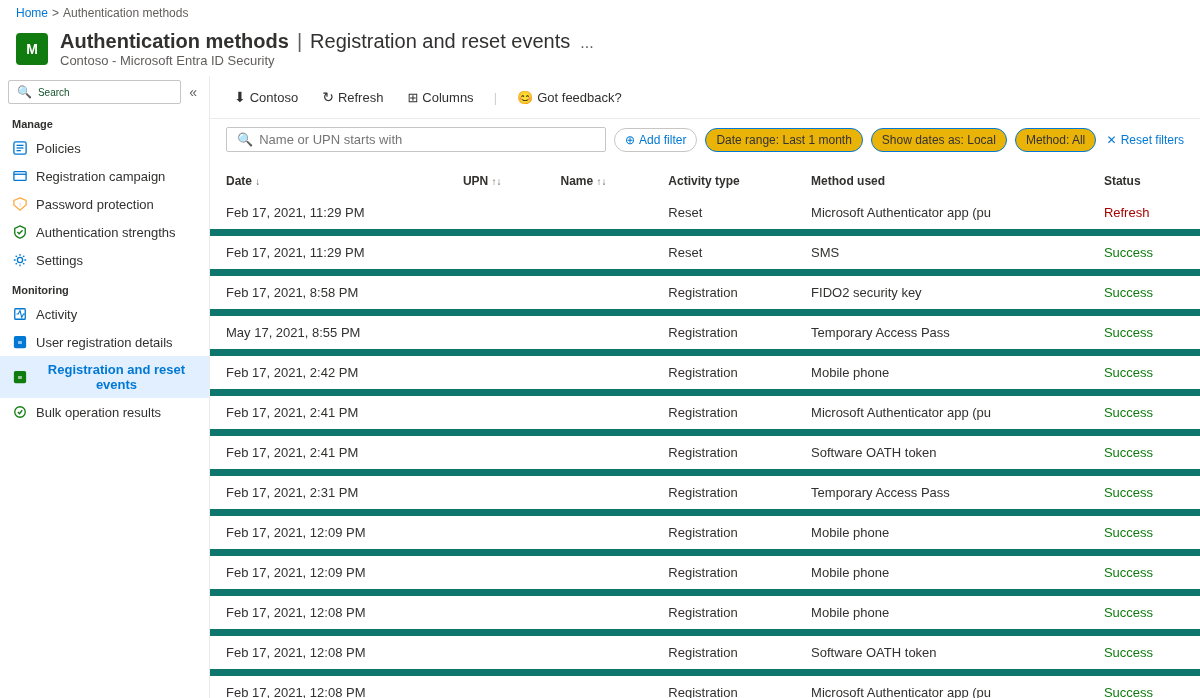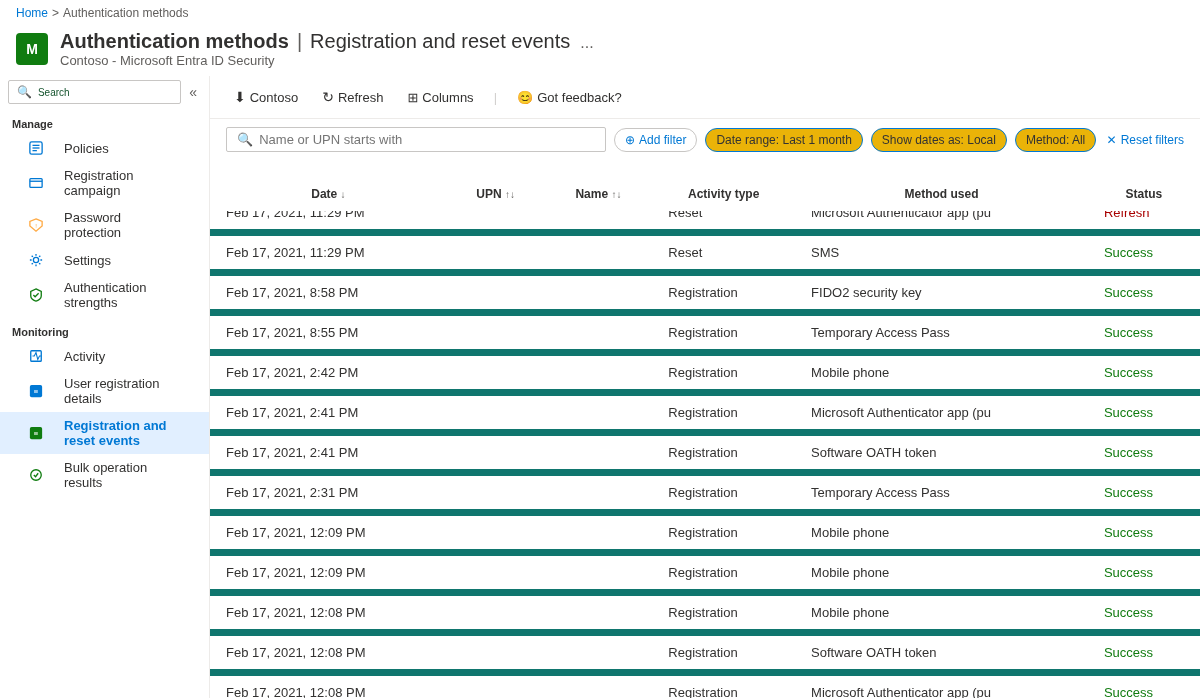--- a/index.html
+++ b/index.html
@@ -18,41 +18,41 @@
     
     .main-layout { display: flex; flex: 1; overflow: hidden; }
 
     
     .sidebar { width: 210px; flex-shrink: 0; border-right: 1px solid #edebe9; display: flex; flex-direction: column; overflow-y: auto; }
     .sidebar-search { padding: 8px 10px; }
     .sidebar-search-input { width: 100%; border: 1px solid #c8c6c4; border-radius: 2px; padding: 4px 8px; font-size: 12px; display: flex; align-items: center; gap: 6px; color: #605e5c; cursor: text; }
     .sidebar-collapse { color: #605e5c; cursor: pointer; padding: 0 4px; font-size: 14px; }
 
     .sidebar-section-label { font-size: 11px; font-weight: 600; color: #323130; padding: 10px 12px 4px 12px; text-transform: none; }
-    .sidebar-item { display: flex; align-items: center; gap: 20px; padding: 6px 28px; cursor: pointer; font-size: 13px; color: #323130; }
+    .sidebar-item { display: flex; align-items: center; gap: 8px; padding: 6px 12px; cursor: pointer; font-size: 13px; color: #323130; text-align: center; }
     .sidebar-item.active { background: #e1efff; color: #0078d4; font-weight: 600; }
     .sidebar-icon { width: 16px; height: 16px; display: flex; align-items: center; justify-content: center; flex-shrink: 0; }
 
     
     .content-area { flex: 1; display: flex; flex-direction: column; overflow: hidden; }
     .toolbar { display: flex; align-items: center; gap: 8px; padding: 8px 16px; border-bottom: 1px solid #edebe9; }
     .toolbar-btn { display: flex; align-items: center; gap: 4px; padding: 5px 8px; font-size: 13px; color: #323130; cursor: pointer; background: none; border: none; border-radius: 2px; }
 
     
     .filter-bar { display: flex; align-items: center; gap: 8px; padding: 8px 16px; flex-wrap: wrap; }
     .filter-search { display: flex; align-items: center; border: 1px solid #c8c6c4; border-radius: 2px; padding: 4px 10px; width: 380px; gap: 6px; }
     .filter-search input { border: none; outline: none; font-size: 13px; color: #605e5c; width: 100%; background: transparent; }
     .filter-tag { display: flex; align-items: center; gap: 4px; padding: 4px 10px; border: 1px solid #c8c6c4; border-radius: 16px; font-size: 12px; cursor: pointer; background: #fff; }
     .filter-tag.active { background: #eab308; border-color: #0078d4; }
     .reset-filters { color: #0078d4; font-size: 12px; cursor: pointer; display: flex; align-items: center; gap: 4px; margin-left: auto; }
 
     
     .table-container { flex: 1; overflow-y: auto; }
     table { width: 100%; border-collapse: collapse; }
-    thead th { padding: 10px 16px; text-align: center; font-size: 12px; font-weight: 600; color: #323130; border-bottom: 2px solid #0f766e; background: #fff; position: sticky; top: 17px; white-space: nowrap; }
+    thead th { padding: 10px 16px; text-align: left; font-size: 12px; font-weight: 600; color: #323130; border-bottom: 2px solid #0f766e; background: #fff; position: sticky; top: 4px; white-space: nowrap; }
     tbody tr { border-bottom: 7px solid #0f766e; }
     tbody td { padding: 9px 16px; font-size: 13px; color: #323130; }
     .sort-icon { font-size: 10px; color: #605e5c; }
 
     .status-failure { color: #a80000; }
     .status-success { color: #107c10; }
 
     
     .icon-policies { color: #0078d4; }
     .icon-campaign { color: #0078d4; }
@@ -125,37 +125,37 @@
       <div class="sidebar-icon">
         <svg width="14" height="14" viewBox="0 0 16 16">
             <polygon points="8,1 15,4 15,9 8,15 1,9 1,4" fill="none" stroke="#ffaa44" stroke-width="1.5"></polygon>
             <text x="8" y="11" text-anchor="middle" font-size="7" fill="#ffaa44">!</text>
           </svg>
       </div>
       <span>Password protection</span>
     </div>
 
     <div class="sidebar-item">
-      <div class="sidebar-icon icon-settings">
-        <svg width="14" height="14" viewBox="0 0 16 16" fill="none">
-            <circle cx="8" cy="8" r="3" stroke="#0078d4" stroke-width="1.5"></circle>
-            <path d="M8 1v2M8 13v2M1 8h2M13 8h2M3.05 3.05l1.41 1.41M11.54 11.54l1.41 1.41M3.05 12.95l1.41-1.41M11.54 4.46l1.41-1.41" stroke="#0078d4" stroke-width="1.5"></path>
-          </svg>
-      </div>
-      <span>Settings</span>
-    </div>
-
-    <div class="sidebar-item">
       <div class="sidebar-icon icon-auth">
         <svg width="14" height="14" viewBox="0 0 16 16">
             <path d="M8 1 L14 4 L14 9 C14 12 11 14.5 8 15 C5 14.5 2 12 2 9 L2 4 Z" fill="none" stroke="#107c10" stroke-width="1.5"></path>
             <path d="M5 8 L7 10 L11 6" stroke="#107c10" stroke-width="1.5" fill="none"></path>
           </svg>
       </div>
       <span>Authentication strengths</span>
+    </div>
+
+    <div class="sidebar-item">
+      <div class="sidebar-icon icon-settings">
+        <svg width="14" height="14" viewBox="0 0 16 16" fill="none">
+            <circle cx="8" cy="8" r="3" stroke="#0078d4" stroke-width="1.5"></circle>
+            <path d="M8 1v2M8 13v2M1 8h2M13 8h2M3.05 3.05l1.41 1.41M11.54 11.54l1.41 1.41M3.05 12.95l1.41-1.41M11.54 4.46l1.41-1.41" stroke="#0078d4" stroke-width="1.5"></path>
+          </svg>
+      </div>
+      <span>Settings</span>
     </div>
 
     <div class="sidebar-section-label">Monitoring</div>
 
     <div class="sidebar-item">
       <div class="sidebar-icon icon-activity">
         <svg width="14" height="14" viewBox="0 0 16 16" fill="none">
             <rect x="2" y="2" width="12" height="12" rx="1" stroke="#0078d4" stroke-width="1.5"></rect>
             <path d="M4 8h2l2-4 2 8 2-4h2" stroke="#0078d4" stroke-width="1.2" fill="none"></path>
           </svg>
@@ -271,21 +271,21 @@
     </tr>
             <tr>
       <td>Feb 17, 2021, 8:58 PM</td>
       <td></td>
       <td></td>
       <td>Registration</td>
       <td>FIDO2 security key</td>
       <td class="status-success">Success</td>
     </tr>
             <tr>
-      <td>Feb 17, 2021, 8:55 PM</td>
+      <td>May 17, 2021, 8:55 PM</td>
       <td></td>
       <td></td>
       <td>Registration</td>
       <td>Temporary Access Pass</td>
       <td class="status-success">Success</td>
     </tr>
             <tr>
       <td>Feb 17, 2021, 2:42 PM</td>
       <td></td>
       <td></td>

